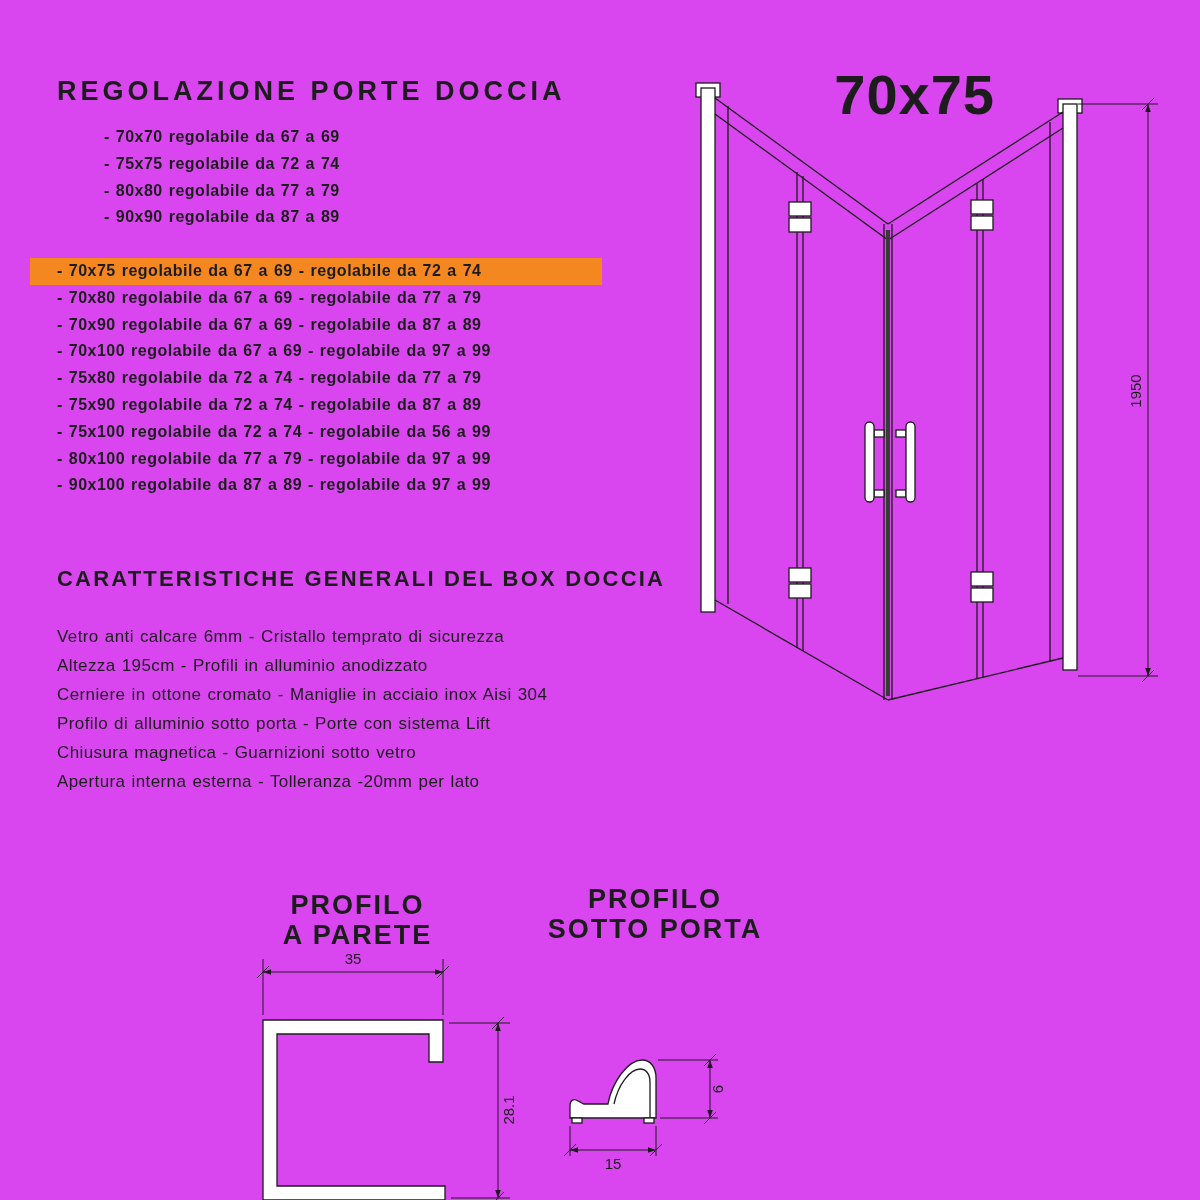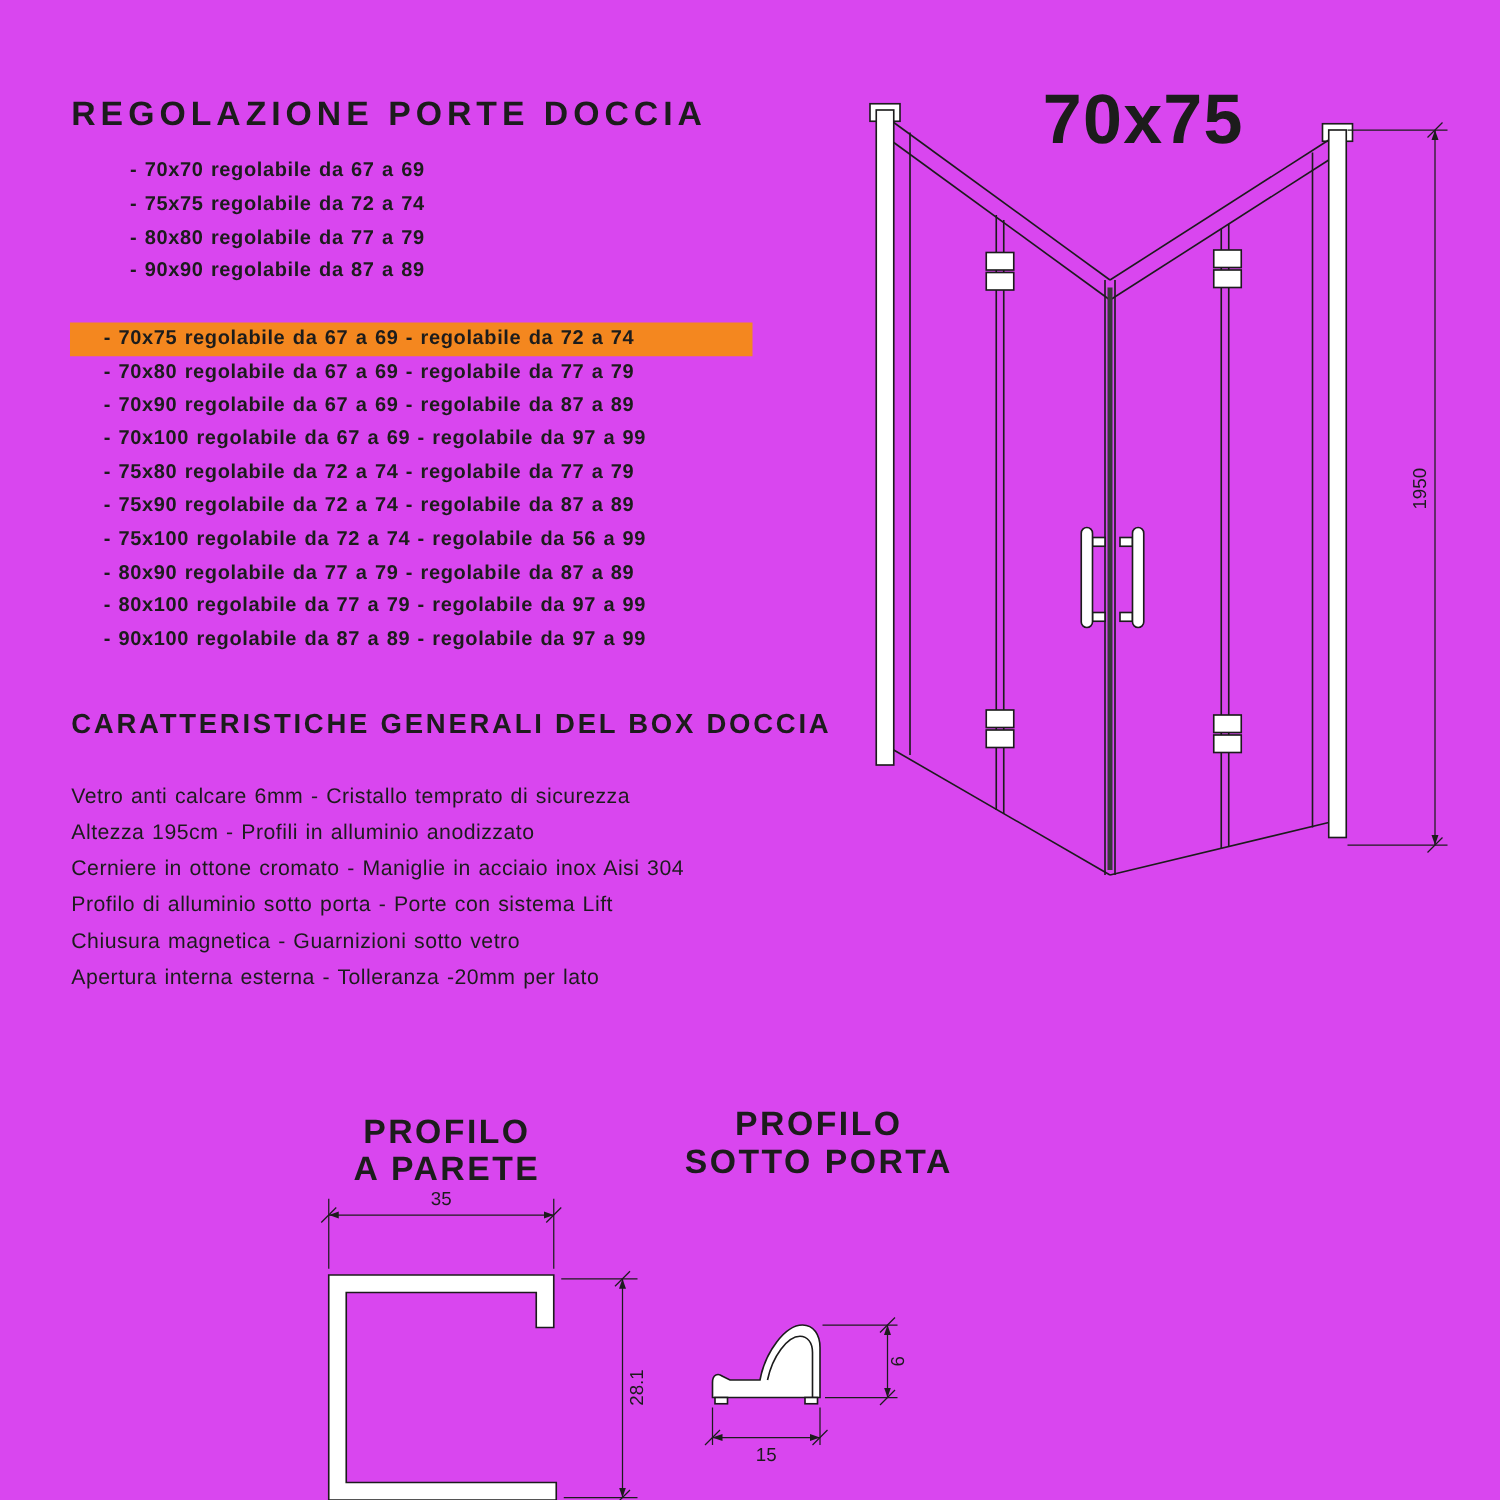--- a/index.html
+++ b/index.html
@@ -11,21 +11,21 @@
   .h1{
     left:57px;top:76px;font-size:27px;font-weight:700;letter-spacing:4px;white-space:nowrap;
   }
   .h2{
     left:57px;top:566px;font-size:22px;font-weight:700;letter-spacing:2.2px;white-space:nowrap;
   }
   .list{white-space:nowrap;}
   .list .row{line-height:26.8px;font-size:16px;font-weight:700;letter-spacing:.5px;word-spacing:1px;}
   .list-single{left:67px;top:124px;margin-left:37px;}
   .list-combo{left:30px;top:258px;width:572px;}
-  .list-combo .row{padding-left:27px;margin-left:26px;}
+  .list-combo .row{padding-left:27px;}
   .row.hl{background:#F4871F;}
   .list-chars{left:57px;top:622px;}
   .list-chars .row{line-height:29px;font-size:17px;font-weight:400;letter-spacing:.4px;}
   .size-label{
     left:755px;top:62px;width:240px;text-align:right;
     font-size:56px;font-weight:700;letter-spacing:1px;
   }
   .profile-heading{
     text-align:center;font-size:27px;font-weight:700;letter-spacing:2px;line-height:30px;white-space:nowrap;
   }
@@ -50,21 +50,20 @@
   </div>
 
   <div class="abs list list-combo">
     <div class="row hl">- 70x75 regolabile da 67 a 69 - regolabile da 72 a 74</div>
     <div class="row">- 70x80 regolabile da 67 a 69 - regolabile da 77 a 79</div>
     <div class="row">- 70x90 regolabile da 67 a 69 - regolabile da 87 a 89</div>
     <div class="row">- 70x100 regolabile da 67 a 69 - regolabile da 97 a 99</div>
     <div class="row">- 75x80 regolabile da 72 a 74 - regolabile da 77 a 79</div>
     <div class="row">- 75x90 regolabile da 72 a 74 - regolabile da 87 a 89</div>
     <div class="row">- 75x100 regolabile da 72 a 74 - regolabile da 56 a 99</div>
-    <div class="row">- 80x90 regolabile da 77 a 79 - regolabile da 87 a 89</div>
     <div class="row">- 80x100 regolabile da 77 a 79 - regolabile da 97 a 99</div>
     <div class="row">- 90x100 regolabile da 87 a 89 - regolabile da 97 a 99</div>
   </div>
 
   <div class="abs h2">CARATTERISTICHE GENERALI DEL BOX DOCCIA</div>
 
   <div class="abs list list-chars">
     <div class="row">Vetro anti calcare 6mm - Cristallo temprato di sicurezza</div>
     <div class="row">Altezza 195cm - Profili in alluminio anodizzato</div>
     <div class="row">Cerniere in ottone cromato - Maniglie in acciaio inox Aisi 304</div>

